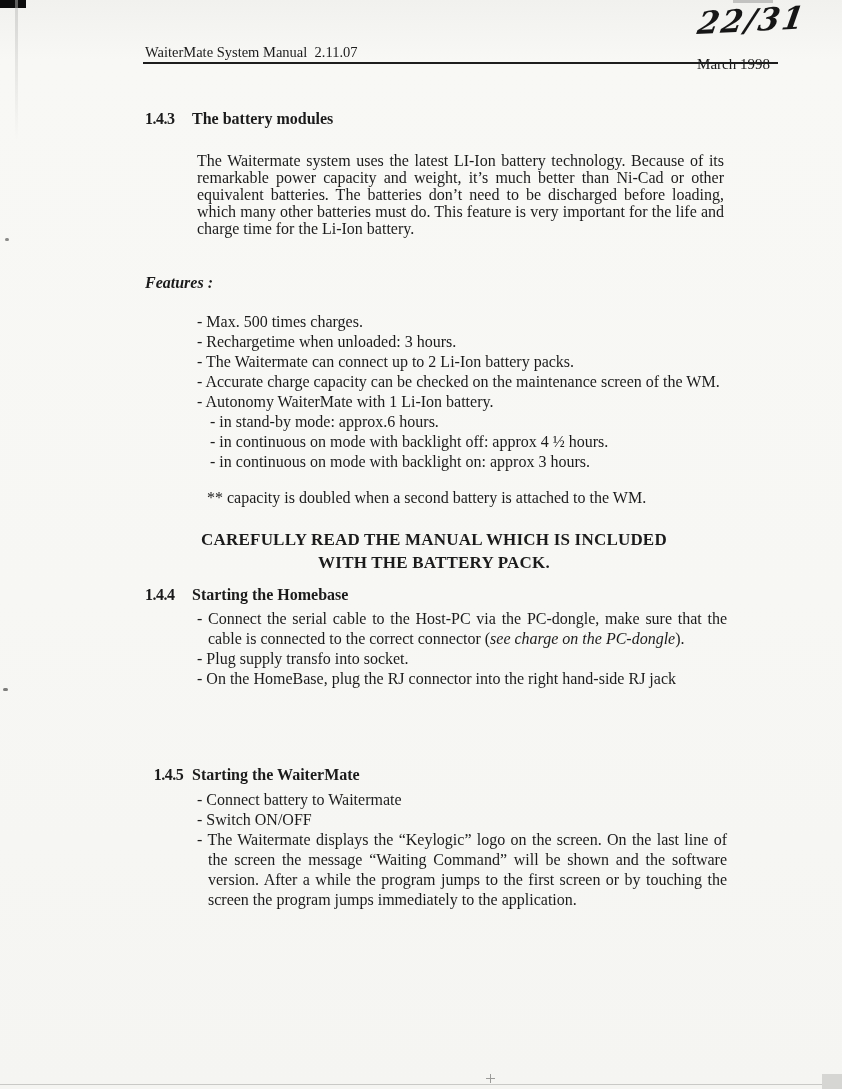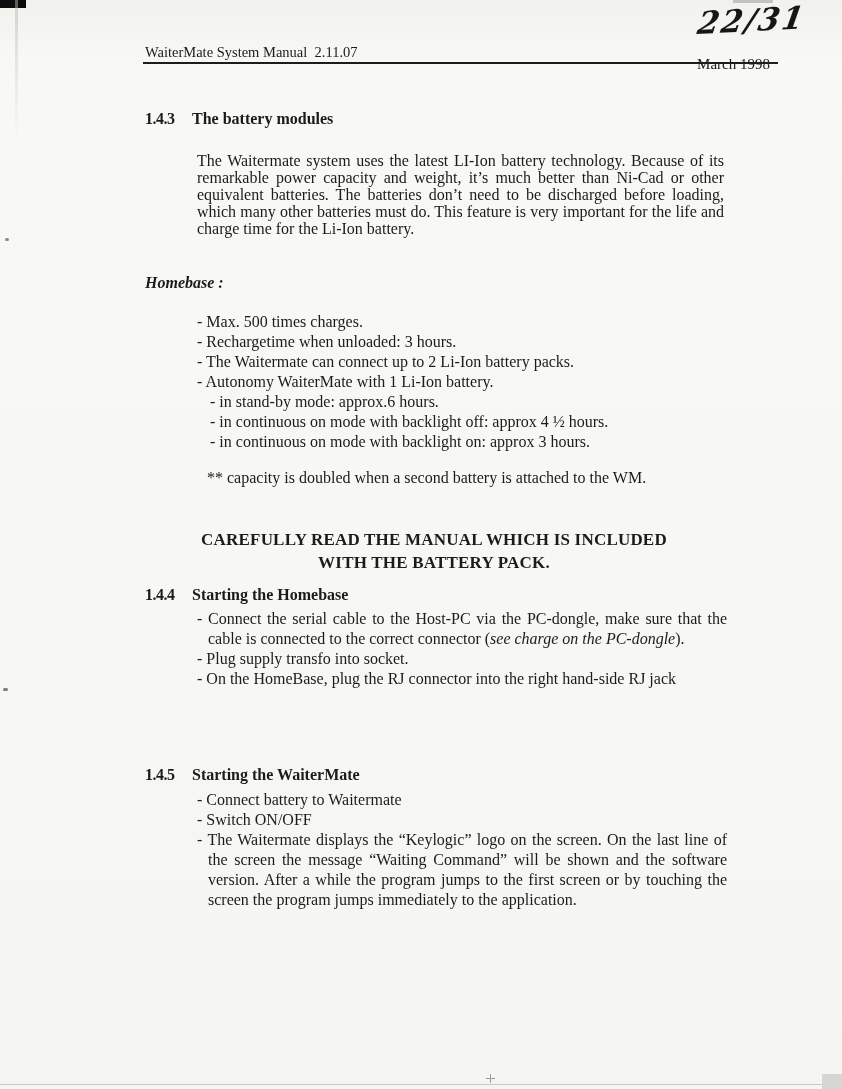--- a/index.html
+++ b/index.html
@@ -48,21 +48,21 @@
   .hdr-rule {
     position: absolute; left: 143px; top: 62px; width: 635px; height: 2px;
     background: #1d1d1d;
   }
 
   
   .sec-heading { position: absolute; left: 145px; font-size: 16px; font-weight: bold; }
   .sec-heading .sec-num { display: inline-block; width: 47px; letter-spacing: -0.5px; }
   .h143 { top: 110px; }
   .h144 { top: 586px; }
-  .h145 { top: 766px; }
+  .h145 { top: 766px; text-align: center; }
 
   .para {
     position: absolute; left: 197px; top: 152px; width: 527px;
     font-size: 16px; line-height: 17px; text-align: justify;
   }
 
   .features-label {
     position: absolute; left: 145px; top: 274px;
     font-size: 16px; font-weight: bold; font-style: italic;
   }
@@ -103,25 +103,26 @@
 
   <div class="hdr-left">WaiterMate System Manual &nbsp;2.11.07</div>
   <div class="hdr-right">March 1998</div>
   <div class="hdr-rule"></div>
 
   <div class="sec-heading h143">
     <span class="sec-num">1.4.3</span><span>The battery modules</span>
   </div>
   <div class="para">The Waitermate system uses the latest LI-Ion battery technology. Because of its remarkable power capacity and weight, it’s much better than Ni-Cad or other equivalent batteries. The batteries don’t need to be discharged before loading, which many other batteries must do. This feature is very important for the life and charge time for the Li-Ion battery.</div>
 
-  <div class="features-label">Homebase :</div>
+  <div class="features-label">Features :</div>
   <div class="blist features-list">
     <div class="bullet">- Max. 500 times charges.</div>
     <div class="bullet">- Rechargetime when unloaded: 3 hours.</div>
     <div class="bullet">- The Waitermate can connect up to 2 Li-Ion battery packs.</div>
+    <div class="bullet">- Accurate charge capacity can be checked on the maintenance screen of the WM.</div>
     <div class="bullet">- Autonomy WaiterMate with 1 Li-Ion battery.</div>
     <div class="bullet sub">- in stand-by mode: approx.6 hours.</div>
     <div class="bullet sub">- in continuous on mode with backlight off: approx 4 ½ hours.</div>
     <div class="bullet sub">- in continuous on mode with backlight on: approx 3 hours.</div>
     <div class="bullet note">** capacity is doubled when a second battery is attached to the WM.</div>
   </div>
 
   <div class="warning">
     <div>CAREFULLY READ THE MANUAL WHICH IS INCLUDED</div>
     <div>WITH THE BATTERY PACK.</div>

